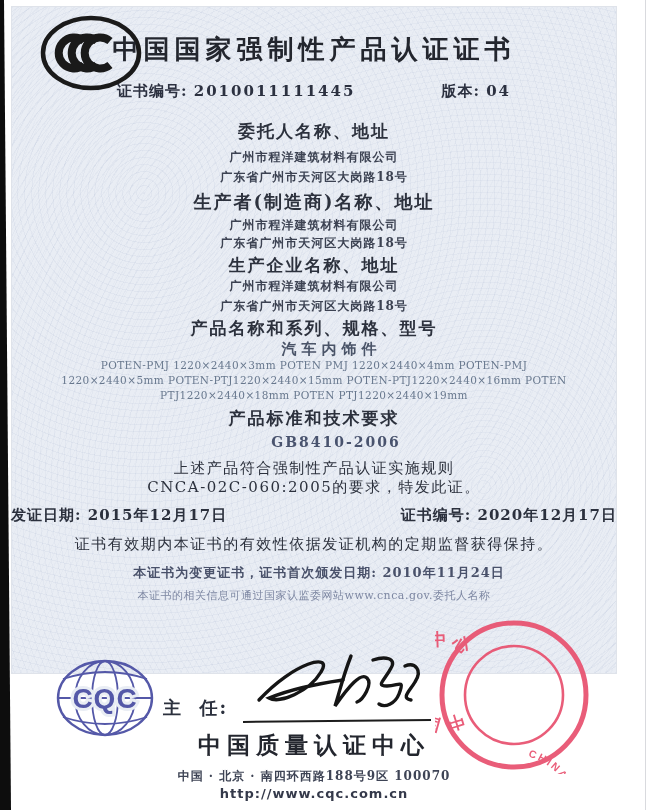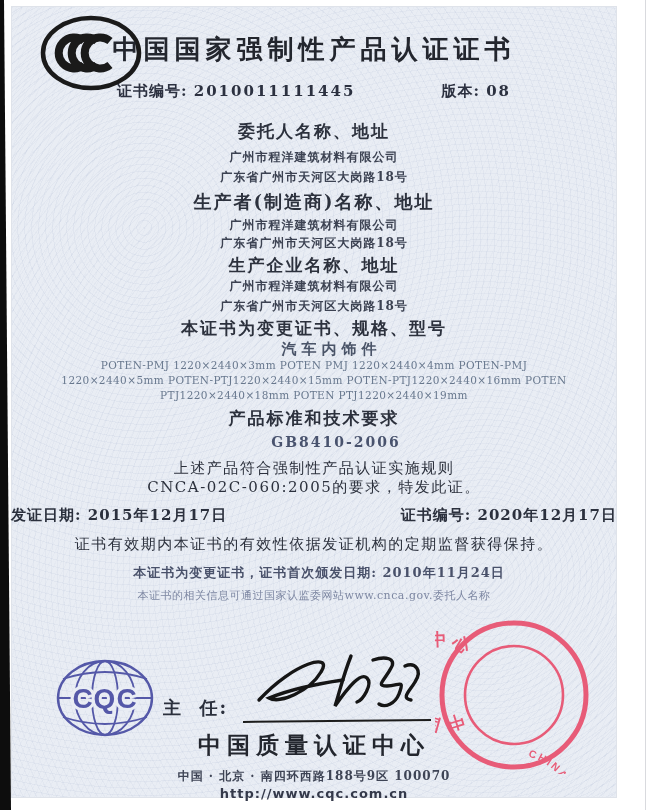--- a/index.html
+++ b/index.html
@@ -8,21 +8,21 @@
     font-family:"DejaVu Serif","Liberation Serif",serif;
     -webkit-font-smoothing:antialiased;
   }
   .scan{position:relative;width:653px;height:810px;background:#ffffff;}
   .edge-left{
     position:absolute;left:0;top:0;width:12px;height:810px;background:#0d0d0d;
     clip-path:polygon(0 0,4px 0,11px 100%,0 100%);
   }
   .edge-right-line{position:absolute;right:7px;top:0;width:1px;height:810px;background:#d9dade;}
   .paper{
-    position:absolute;left:11px;top:6px;width:606px;height:792px;
+    position:absolute;left:11px;top:6px;width:606px;height:668px;
     background-color:#e9edf4;
     background-image:
       repeating-radial-gradient(circle at 22% 28%, rgba(110,130,175,0.07) 0 1px, transparent 1px 7px),
       repeating-radial-gradient(circle at 78% 72%, rgba(110,130,175,0.06) 0 1px, transparent 1px 6px),
       repeating-linear-gradient(115deg, rgba(120,140,185,0.04) 0 1px, transparent 1px 5px);
     box-shadow:0 0 0 1px #dfe3ea inset;
   }
   .abs{position:absolute;}
   .ctr{left:0;right:0;text-align:center;}
   .title{
@@ -68,37 +68,37 @@
 
     <div class="abs ctr title" style="top:26px;">中国国家强制性产品认证证书</div>
 
     <div class="abs cert-row" style="left:0;right:0;top:76px;">
       <span>
         <span>证书编号:</span>
         <span class="val">2010011111445</span>
       </span>
       <span>
         <span>版本:</span>
-        <span class="val">08</span>
+        <span class="val">04</span>
       </span>
     </div>
 
     <div class="abs ctr sec-head" style="top:114px;">委托人名称、地址</div>
     <div class="abs ctr sec-line" style="top:143px;">广州市程洋建筑材料有限公司</div>
     <div class="abs ctr sec-line" style="top:163px;">广东省广州市天河区大岗路18号</div>
 
     <div class="abs ctr sec-head" style="top:184px;font-size:18px;">生产者(制造商)名称、地址</div>
     <div class="abs ctr sec-line" style="top:211px;">广州市程洋建筑材料有限公司</div>
     <div class="abs ctr sec-line" style="top:229px;">广东省广州市天河区大岗路18号</div>
 
     <div class="abs ctr sec-head" style="top:248px;">生产企业名称、地址</div>
     <div class="abs ctr sec-line" style="top:272px;">广州市程洋建筑材料有限公司</div>
     <div class="abs ctr sec-line" style="top:292px;">广东省广州市天河区大岗路18号</div>
 
-    <div class="abs ctr sec-head" style="top:311px;">本证书为变更证书、规格、型号</div>
+    <div class="abs ctr sec-head" style="top:311px;">产品名称和系列、规格、型号</div>
     <div class="abs ctr prod-name" style="top:334px;">汽车内饰件</div>
     <div class="abs models" style="top:352px;">POTEN-PMJ 1220×2440×3mm POTEN PMJ 1220×2440×4mm POTEN-PMJ 1220×2440×5mm POTEN-PTJ1220×2440×15mm POTEN-PTJ1220×2440×16mm POTEN PTJ1220×2440×18mm POTEN PTJ1220×2440×19mm</div>
 
     <div class="abs ctr sec-head" style="top:401px;">产品标准和技术要求</div>
     <div class="abs ctr standard-val" style="top:428px;">GB8410-2006</div>
 
     <div class="abs ctr stmt" style="top:453px;">上述产品符合强制性产品认证实施规则</div>
     <div class="abs ctr stmt" style="top:472px;">CNCA-02C-060:2005的要求，特发此证。</div>
 
     <div class="abs dates-row" style="left:0;right:0;top:500px;">

